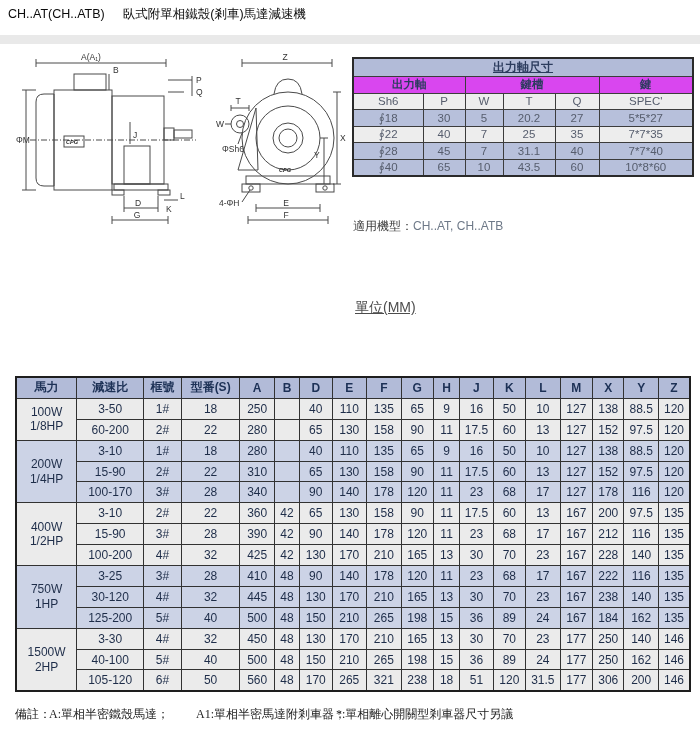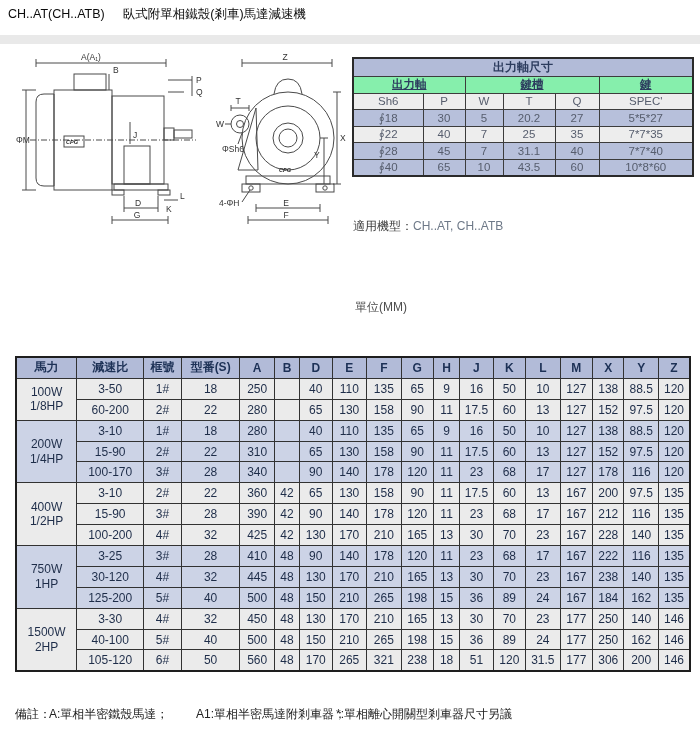--- a/index.html
+++ b/index.html
@@ -12,39 +12,39 @@
   .page-title .title-desc{margin-left:18px;}
   .gray-band{position:absolute;top:35px;left:0;width:700px;height:9px;background:#e9e9e9;}
 
   .drawing-wrap{position:absolute;left:16px;top:50px;width:332px;height:198px;}
   .drawing-wrap svg text{font-family:"Liberation Sans",sans-serif;font-size:8.5px;fill:#333;}
   .drawing-wrap svg .logo-txt{font-size:5.5px;font-weight:bold;font-style:italic;fill:#222;}
 
   .shaft-wrap{position:absolute;left:352px;top:57px;}
   table.shaft{border-collapse:collapse;table-layout:fixed;width:340px;border:2px solid #2a2a2a;color:#565d6d;}
   table.shaft th,table.shaft td{border:1px solid #3c3c3c;text-align:center;font-size:11.5px;height:15.5px;padding:0;overflow:hidden;white-space:nowrap;}
-  table.shaft .t-title th{background:#b2bbd8;color:#2c3c5e;font-weight:bold;font-size:12px;}
-  table.shaft .t-group th{background:#86efac;color:#2c3c5e;font-weight:bold;text-decoration:underline;}
+  table.shaft .t-title th{background:#b2bbd8;color:#2c3c5e;font-weight:bold;font-size:12px;text-decoration:underline;}
+  table.shaft .t-group th{background:#d946ef;color:#2c3c5e;font-weight:bold;}
   table.shaft .t-cols th{background:#ededed;color:#565d6d;font-weight:normal;}
   table.shaft .row-blue td{background:#b7c0db;text-align:center;}
   table.shaft .row-lite td{background:#ededed;}
 
   .applicable{position:absolute;left:353px;top:218px;font-size:12px;color:#3a3a3a;white-space:nowrap;}
   .applicable .models{color:#6e7988;}
-  .unit-note{position:absolute;left:355px;top:299px;font-size:12px;color:#4c4c4c;}
-
-  .main-wrap{position:absolute;left:15px;top:356px;}
+  .unit-note{position:absolute;left:355px;top:299px;font-size:14px;color:#4c4c4c;text-decoration:underline;}
+
+  .main-wrap{position:absolute;left:15px;top:376px;}
   table.main{border-collapse:collapse;table-layout:fixed;width:676px;border:2px solid #1e1e1e;color:#1e2d49;}
   table.main th,table.main td{border:1px solid #323232;text-align:center;font-size:12px;height:19.9px;padding:0;overflow:hidden;white-space:nowrap;}
   table.main thead th{background:#b2bbd8;color:#1d3156;font-weight:bold;}
   table.main .grp-lite td{background:#ebebeb;}
   table.main .grp-blue td{background:#ccd3e6;}
   table.main .power-cell div{line-height:1.2;}
 
-  .footnote{position:absolute;left:15px;top:706px;width:680px;height:16px;font-size:12px;color:#222;}
+  .footnote{position:absolute;left:15px;top:706px;width:680px;height:16px;font-size:12px;color:#222;font-family:Liberation Serif, serif;}
   .footnote span{position:absolute;white-space:nowrap;}
   .fn-label{left:0;color:#111;}
   .fn-a{left:34px;}
   .fn-a1{left:146px;margin-left:35px;}
   .fn-star{left:283px;padding-left:38px;}
 </style>
 </head>
 <body>
 
 <div class="page-title">

